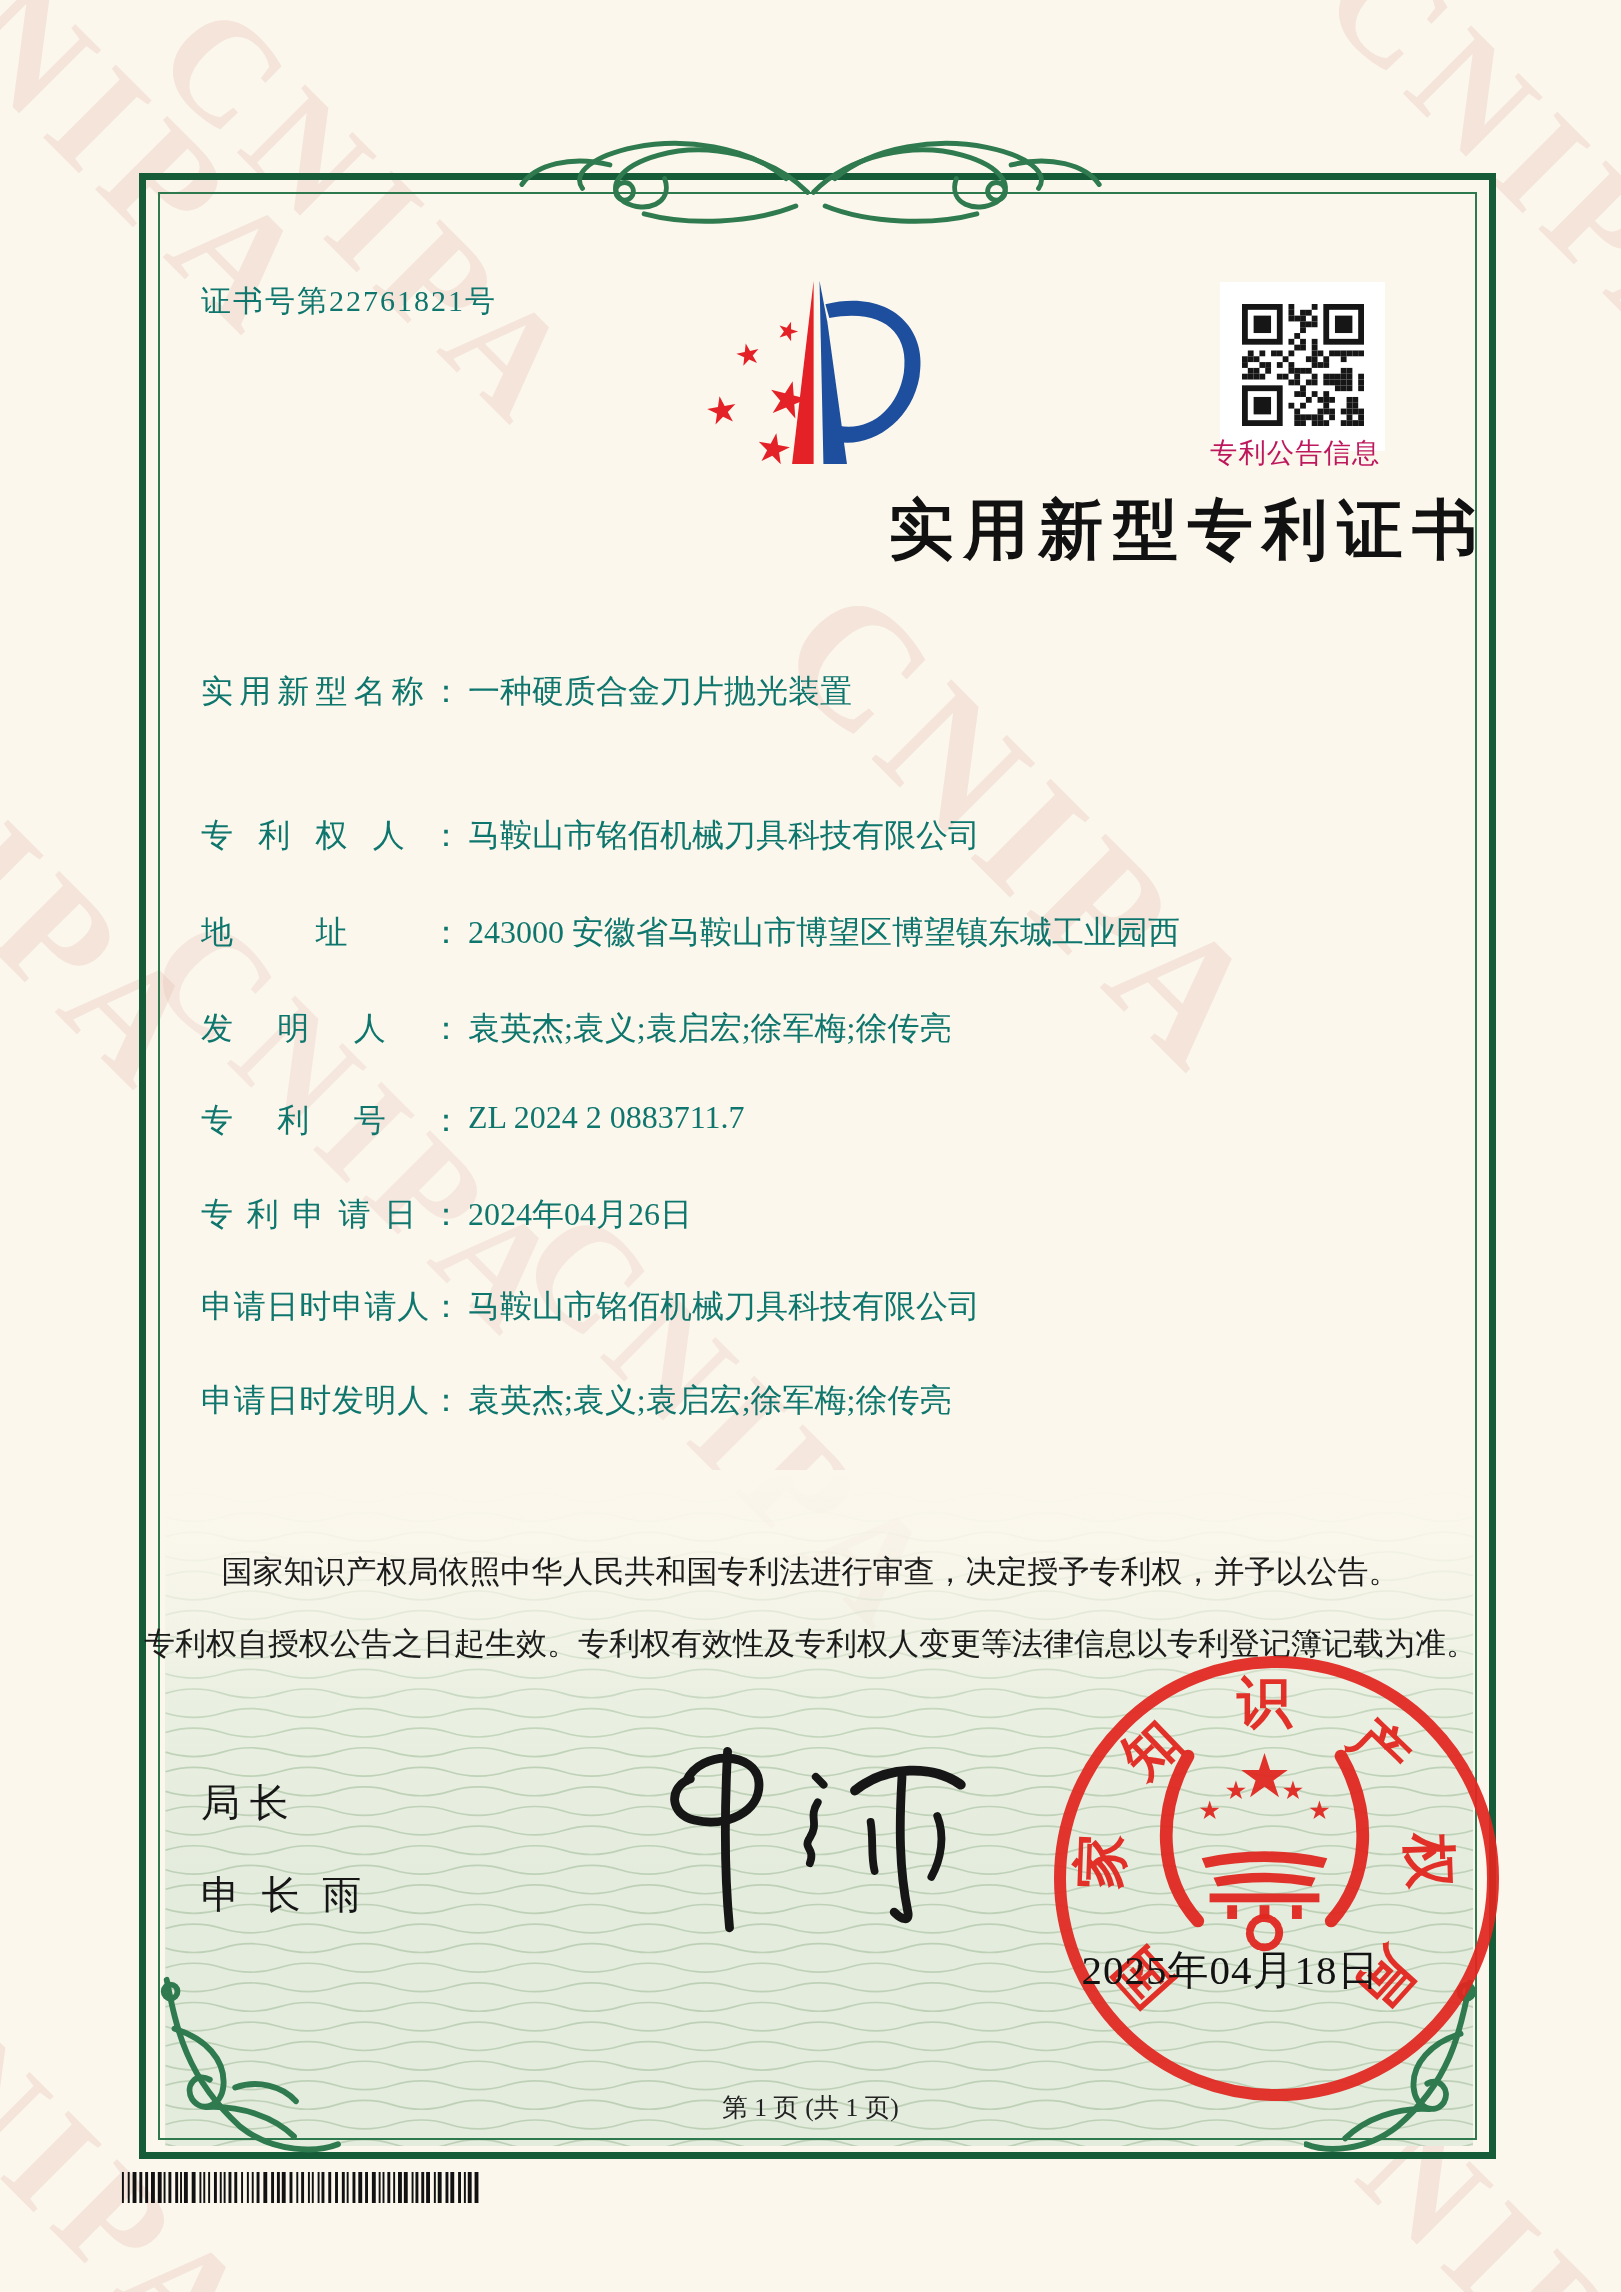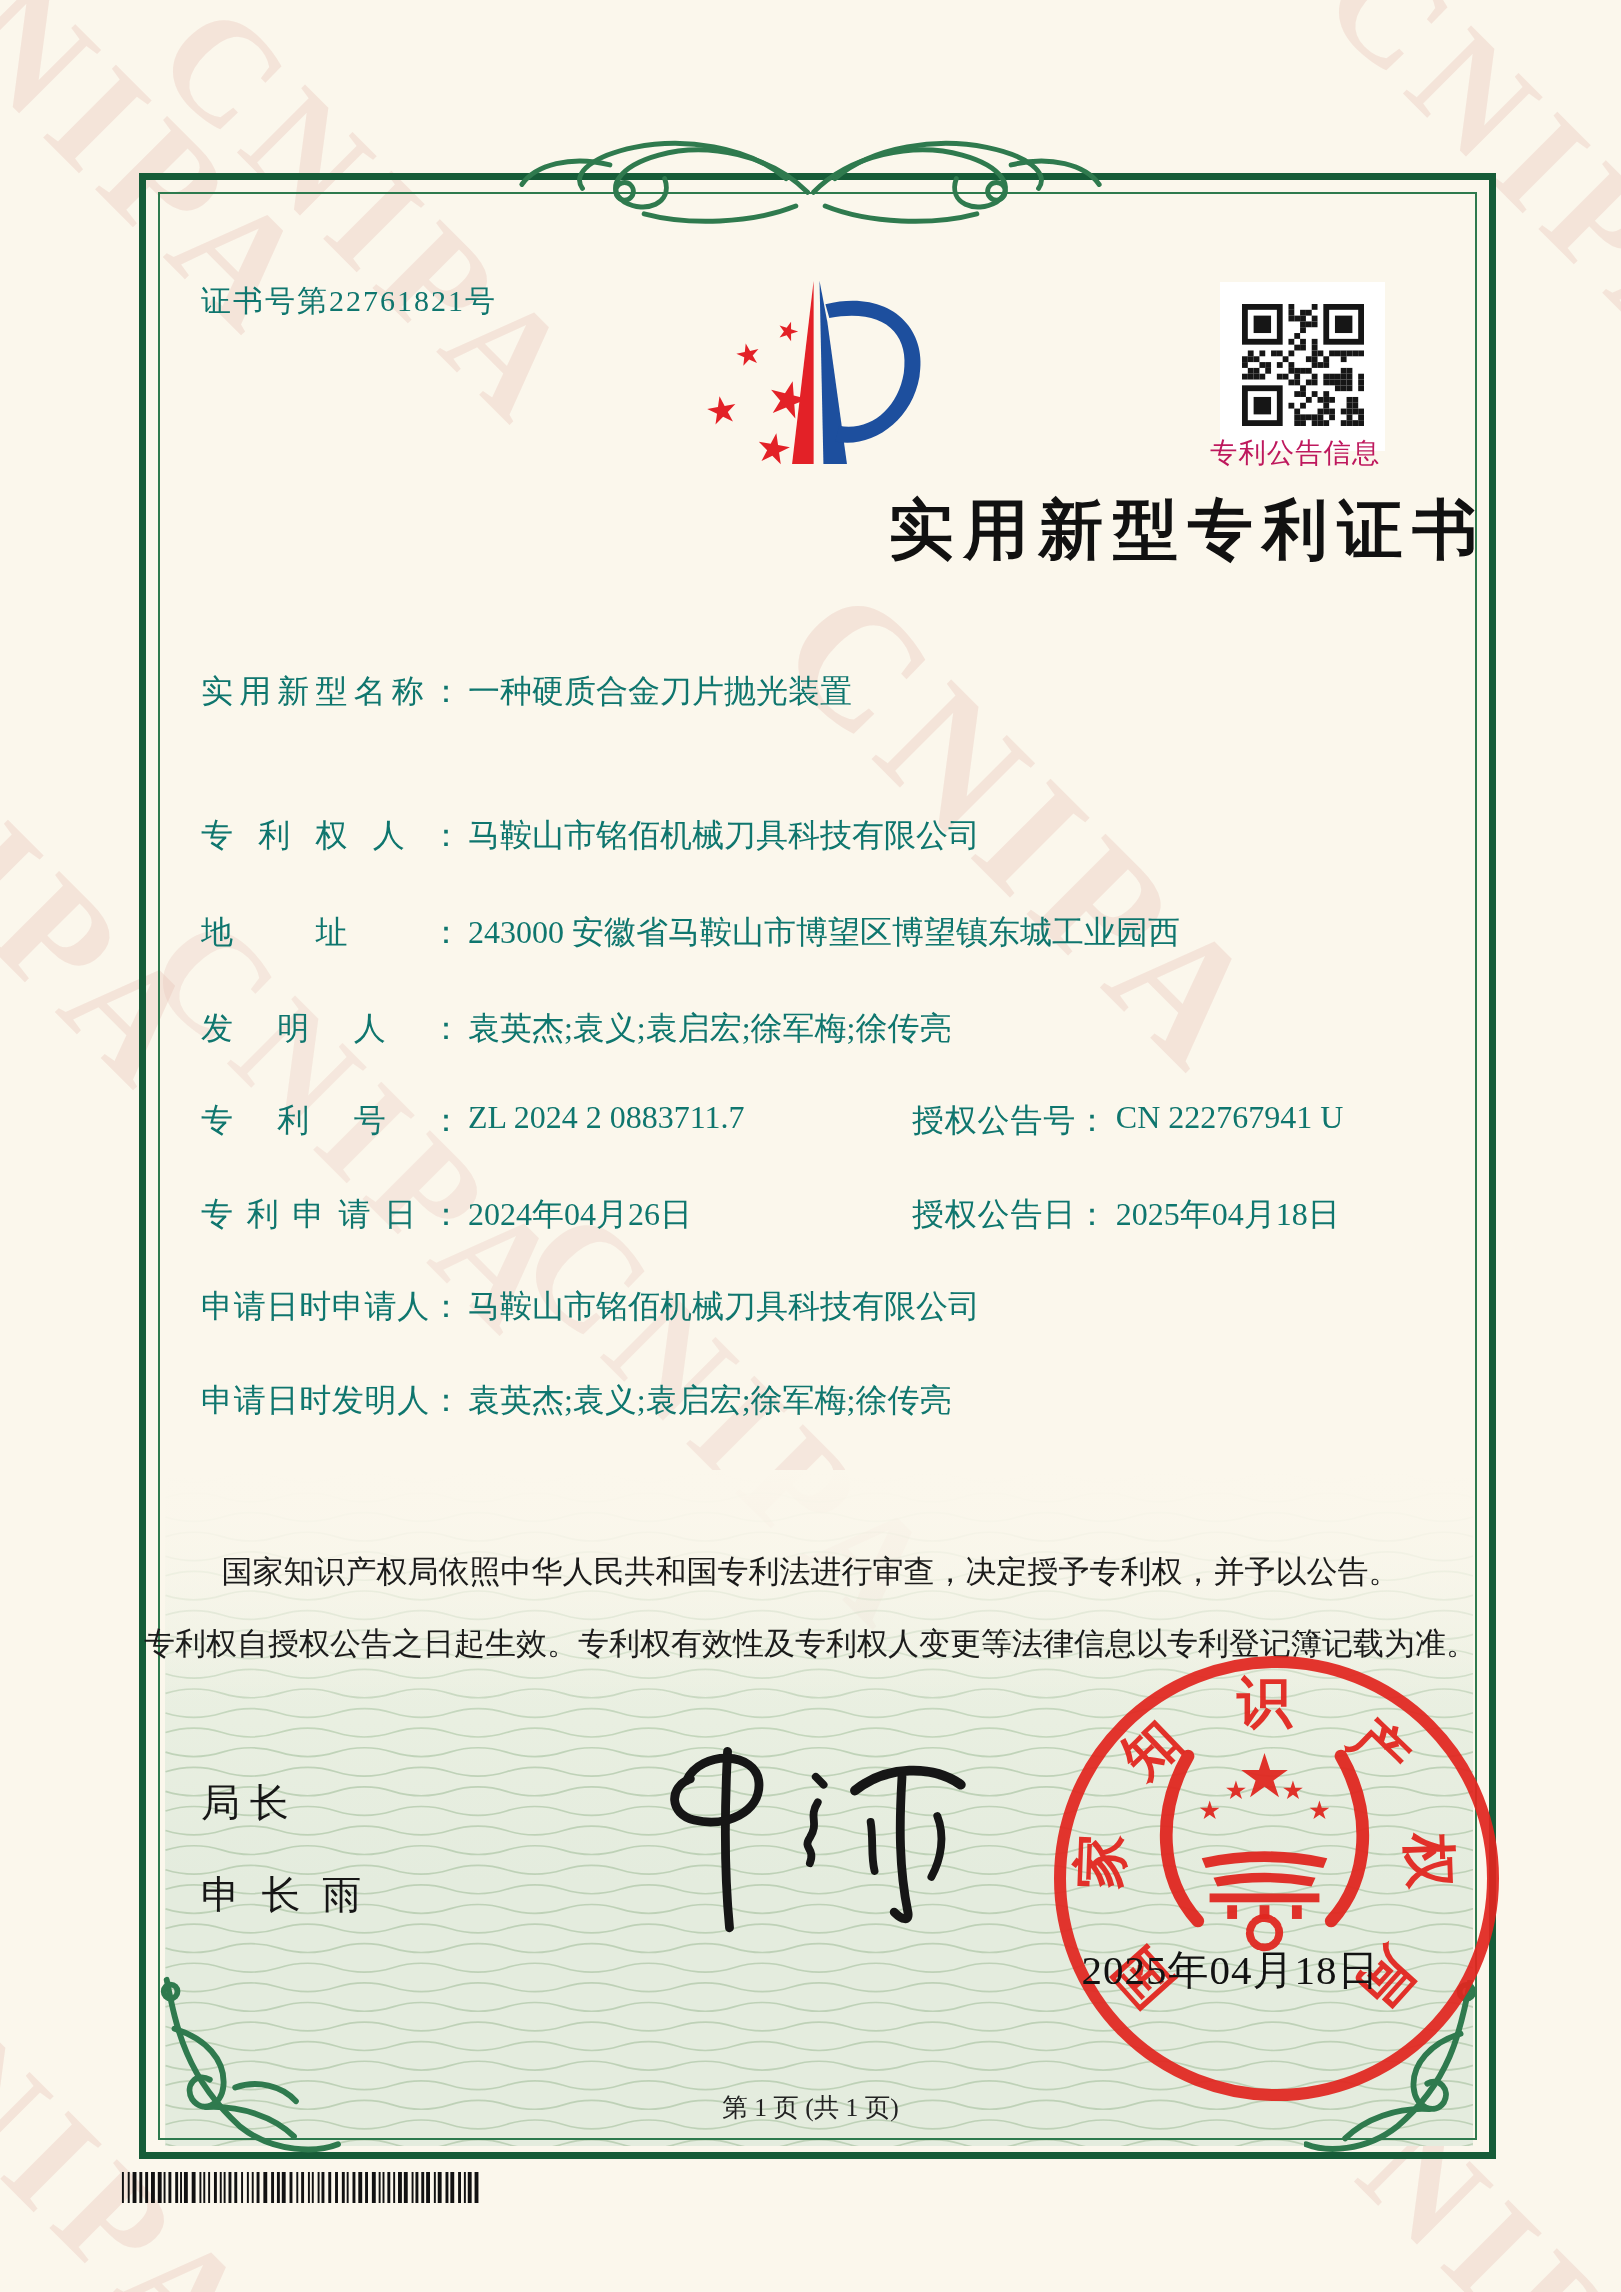--- a/index.html
+++ b/index.html
@@ -318,25 +318,23 @@
   <span class="flabel">专利权人：</span><span class="fvalue">马鞍山市铭佰机械刀具科技有限公司</span>
 </div>
 <div class="row" style="top:911px">
   <span class="flabel">地址：</span><span class="fvalue">243000 安徽省马鞍山市博望区博望镇东城工业园西</span>
 </div>
 <div class="row" style="top:1007px">
   <span class="flabel">发明人：</span><span class="fvalue">袁英杰;袁义;袁启宏;徐军梅;徐传亮</span>
 </div>
 <div class="row" style="top:1099px">
   <span class="flabel">专利号：</span><span class="fvalue">ZL 2024 2 0883711.7</span>
-  <span class="rcol"><span class="rlabel">授权公告号：</span><span class="rvalue">CN 222767941 U</span></span>
 </div>
 <div class="row" style="top:1193px">
   <span class="flabel">专利申请日：</span><span class="fvalue">2024年04月26日</span>
-  <span class="rcol"><span class="rlabel">授权公告日：</span><span class="rvalue">2025年04月18日</span></span>
 </div>
 <div class="row" style="top:1285px">
   <span class="flabel">申请日时申请人：</span><span class="fvalue">马鞍山市铭佰机械刀具科技有限公司</span>
 </div>
 <div class="row" style="top:1379px">
   <span class="flabel">申请日时发明人：</span><span class="fvalue">袁英杰;袁义;袁启宏;徐军梅;徐传亮</span>
 </div>
 
 <div class="stmt" style="top:1551px">国家知识产权局依照中华人民共和国专利法进行审查，决定授予专利权，并予以公告。</div>
 <div class="stmt" style="top:1623px">专利权自授权公告之日起生效。专利权有效性及专利权人变更等法律信息以专利登记簿记载为准。</div>

